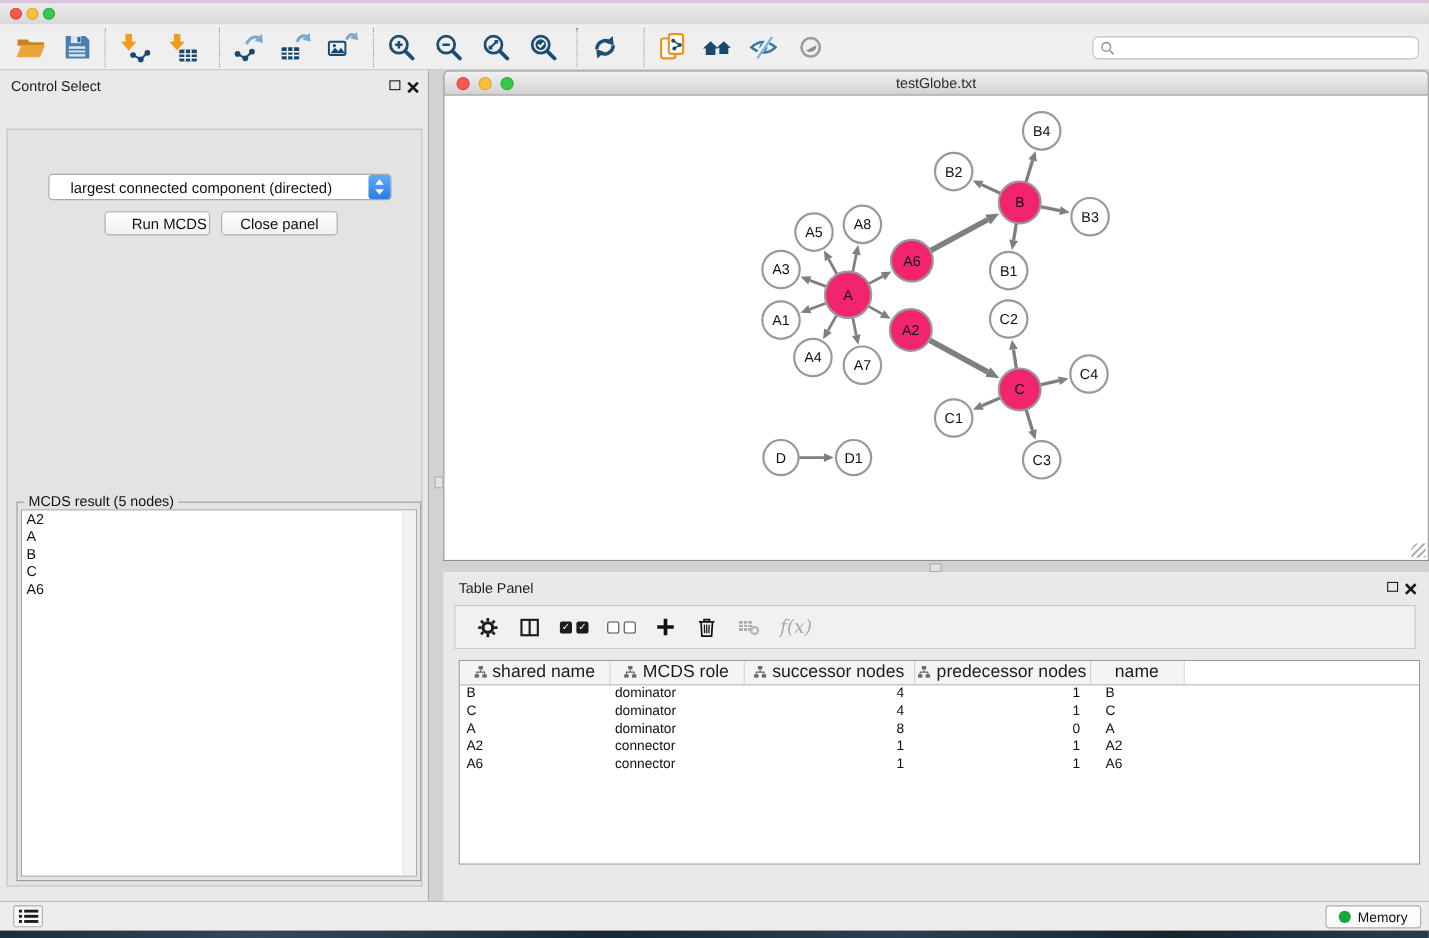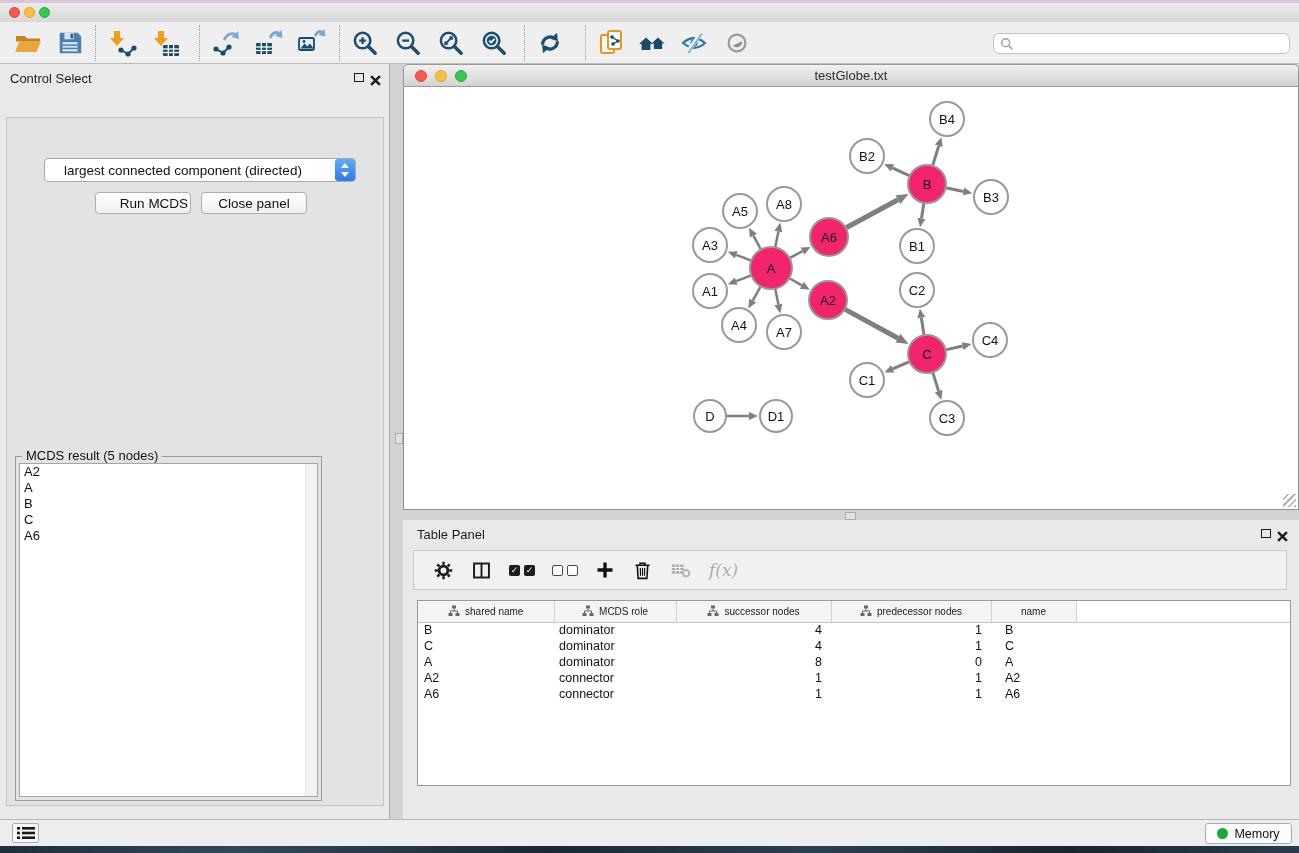--- a/index.html
+++ b/index.html
@@ -40,21 +40,21 @@
   #opt-label { position:absolute; top:19px; width:100%; text-align:center; font-size:13.5px; color:#111; }
   #criterion { position:absolute; left:37px; top:40px; width:312px; height:24px; background:#fff; border:1px solid #A9A9A9; border-radius:4px; display:flex; align-items:center; }
   #criterion .val { flex:1; font-size:13.5px; color:#111; padding-left:19px; white-space:nowrap; }
   #criterion .stepper { width:20px; height:22px; margin-right:0px; border-radius:3px; background:linear-gradient(#5FABF9,#2C7BE8); position:relative; }
   .stepper .up, .stepper .dn { position:absolute; left:50%; transform:translateX(-50%); width:0; height:0; border-left:4px solid transparent; border-right:4px solid transparent; }
   .stepper .up { top:4px; border-bottom:5px solid #fff; }
   .stepper .dn { bottom:4px; border-top:5px solid #fff; }
   .cp-btn { position:absolute; top:74px; height:22px; background:linear-gradient(#FFFFFF,#F0F0F0); border:1px solid #ADADAD; border-radius:4px; font-size:13.5px; color:#111; display:flex; align-items:center; justify-content:center; }
   #run-btn { left:88px; width:96px;padding-left:22px; }
   #closep-btn { left:194px; width:106px; }
-  #mcds-fieldset { position:absolute; left:8px; top:338px; width:307px; height:345px; border:1px solid #9A9A9A; }
+  #mcds-fieldset { position:absolute; left:8px; top:338px; width:368px; height:345px; border:1px solid #9A9A9A; }
   #mcds-legend { position:absolute; left:6px; top:-9px; background:#E3E3E3; padding:0 4px; font-size:13px; color:#111; }
   #mcds-list { position:absolute; left:3px; top:6px; right:3px; bottom:3px; background:#fff; border:1px solid #A5A5A5; overflow:hidden; }
   #mcds-scroll { position:absolute; right:0; top:0; bottom:0; width:12px; background:#F2F2F2; border-left:1px solid #E2E2E2; }
   .mcds-item { font-size:13px; color:#111; line-height:16px; padding-left:4px; }
 
   
   #network-window { left:403px; top:0; width:896px; height:446px; }
   #nw-titlebar { position:absolute; left:0; top:0; width:896px; height:23px; background:linear-gradient(#F1F1F1,#D2D2D2); border:1px solid #999; border-radius:5px 5px 0 0; }
   #nw-titlebar .lights { position:absolute; left:11px; top:5px; display:flex; gap:8px; }
   #nw-titlebar .lights .tl { width:12px; height:12px; }
@@ -68,21 +68,21 @@
   
   #table-panel { left:403px; top:456px; width:896px; height:299px; background:#E9E9E9; }
   #tp-toolbar { position:absolute; left:10px; top:30px; right:12px; height:40px; background:#F1F1F1; border:1px solid #C9C9C9; display:flex; align-items:center; gap:17px; padding-left:19px; }
   .cb { width:11px; height:11px; border-radius:2px; display:inline-block; }
   .cb.on { background:#1b1b1b; color:#fff; font-size:9px; line-height:11px; text-align:center; }
   .cb.off { border:1.6px solid #4a4a4a; background:#fff; }
   .cb-pair { display:flex; gap:4px; align-items:center; }
   #fx-label { font-style:italic; font-family:"DejaVu Serif", serif; font-size:17px; color:#ABABAB; }
   #tp-table-wrap { position:absolute; left:14px; top:80px; width:874px; height:186px; background:#fff; border:1px solid #9A9A9A; overflow:hidden; }
   table { border-collapse:collapse; width:100%; table-layout:fixed; }
-  th { height:21px; background:#F4F4F4; border-right:1px solid #D2D2D2; border-bottom:1px solid #C6C6C6; font-weight:normal; font-size:10px; color:#1b1b1b; }
+  th { height:21px; background:#F4F4F4; border-right:1px solid #D2D2D2; border-bottom:1px solid #C6C6C6; font-weight:normal; font-size:16px; color:#1b1b1b; }
   th .th-inner { display:flex; align-items:center; justify-content:center; gap:5px; }
   th.filler { background:#fff; border-right:none; }
   td { height:16px; font-size:12.5px; color:#111; padding:0 4px; white-space:nowrap; overflow:hidden; }
   td:nth-child(1) { padding-left:6px; }
   td:nth-child(2) { padding-left:5px; }
   td:nth-child(3), td:nth-child(4) { text-align:right; padding-right:9px; }
   td:nth-child(5) { padding-left:14px; }
   #tp-tabs { position:absolute; left:268px; top:269px; height:22px; display:flex; }
   .tp-tab { height:22px; font-size:13px; color:#1d1d1d; background:#fff; border:1px solid #ABABAB; border-left:none; display:flex; align-items:center; padding:0 13px; }
   .tp-tab:first-child { border-left:1px solid #ABABAB; border-radius:5px 0 0 5px; }

